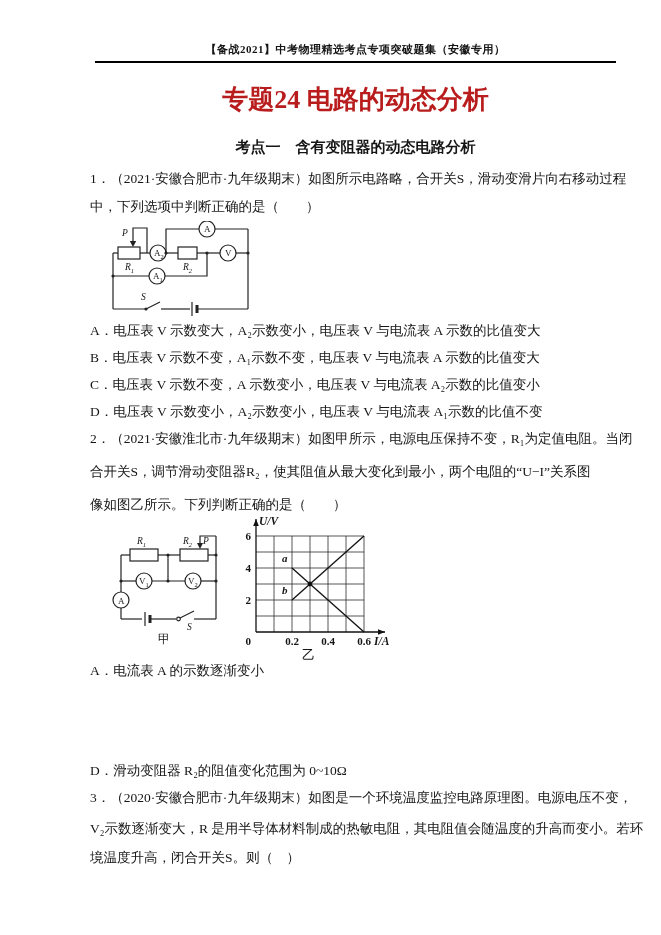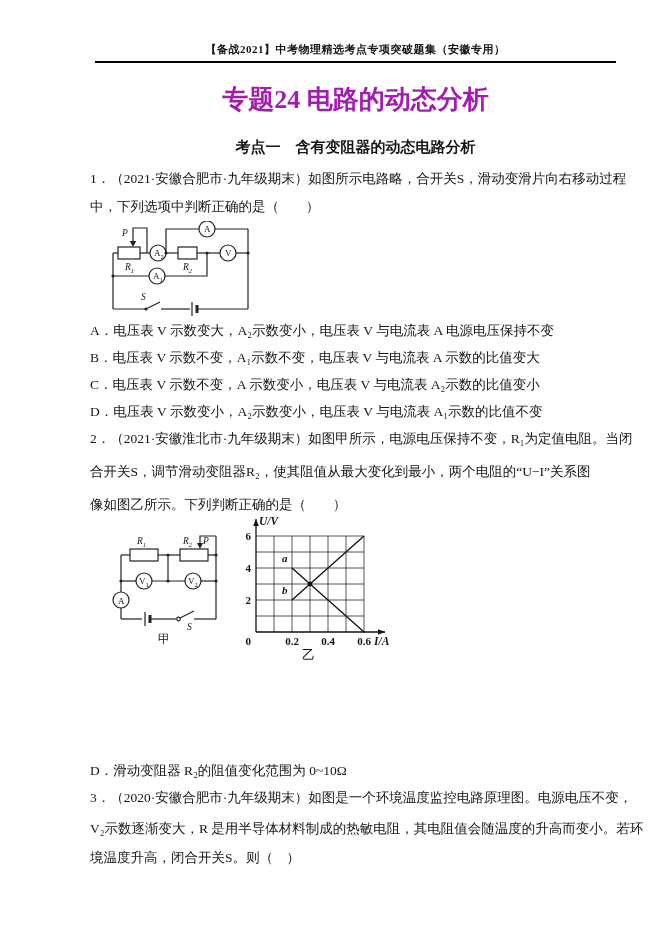--- a/index.html
+++ b/index.html
@@ -35,21 +35,21 @@
   .gdot{fill:#111;stroke:none;}
 </style>
 </head>
 <body>
 
 <div class="page">
 
   <div class="abs center-col hdr">【备战2021】中考物理精选考点专项突破题集（安徽专用）</div>
   <div class="abs rule"></div>
 
-  <div class="abs center-col doc-title" id="doc-title" style="color: #a21caf;">专题24 电路的动态分析</div>
+  <div class="abs center-col doc-title" id="doc-title" style="color: #b91c1c;">专题24 电路的动态分析</div>
   <div class="abs center-col section-h">考点一　含有变阻器的动态电路分析</div>
 
   <div class="abs bodyline" style="top:170px;">1．（2021·安徽合肥市·九年级期末）如图所示电路略，合开关S，滑动变滑片向右移动过程</div>
   <div class="abs bodyline" style="top:198px;">中，下列选项中判断正确的是（　　）</div>
 
   <svg class="abs" style="left:93px;top:221px;" width="215" height="95" viewBox="0 0 215 95">
 
     <line class="w" x1="20" y1="32" x2="25" y2="32"></line>
     <rect class="comp" x="25" y="26" width="22" height="12"></rect>
     <line class="w" x1="47" y1="32" x2="57" y2="32"></line>
@@ -90,21 +90,21 @@
     <text class="clabel" x="29" y="15">P</text>
     <text class="clabel" x="32" y="49"><tspan>R</tspan><tspan class="sub" dy="2.5">1</tspan></text>
     <text class="mlabel" x="61" y="35"><tspan>A</tspan><tspan class="sub" dy="2.5">2</tspan></text>
     <text class="clabel" x="90" y="49"><tspan>R</tspan><tspan class="sub" dy="2.5">2</tspan></text>
     <text class="mlabel" x="111" y="11">A</text>
     <text class="mlabel" x="132" y="35">V</text>
     <text class="mlabel" x="60" y="58"><tspan>A</tspan><tspan class="sub" dy="2.5">1</tspan></text>
     <text class="clabel" x="48" y="79">S</text>
   </svg>
 
-  <div class="abs bodyline" style="top:322px;">A．电压表 V 示数变大，A₂示数变小，电压表 V 与电流表 A 电源电压保持不变</div>
+  <div class="abs bodyline" style="top:322px;">A．电压表 V 示数变大，A₂示数变小，电压表 V 与电流表 A 示数的比值变大</div>
   <div class="abs bodyline" style="top:349px;">B．电压表 V 示数不变，A₁示数不变，电压表 V 与电流表 A 示数的比值变大</div>
   <div class="abs bodyline" style="top:376px;">C．电压表 V 示数不变，A 示数变小，电压表 V 与电流表 A₂示数的比值变小</div>
   <div class="abs bodyline" style="top:403px;">D．电压表 V 示数变小，A₂示数变小，电压表 V 与电流表 A₁示数的比值不变</div>
 
   <div class="abs bodyline" style="top:430px;">2．（2021·安徽淮北市·九年级期末）如图甲所示，电源电压保持不变，R₁为定值电阻。当闭</div>
   <div class="abs bodyline" style="top:463px;">合开关S，调节滑动变阻器R₂，使其阻值从最大变化到最小，两个电阻的“U−I”关系图</div>
   <div class="abs bodyline" style="top:496px;">像如图乙所示。下列判断正确的是（　　）</div>
 
   <svg class="abs" style="left:88px;top:523px;" width="152" height="140" viewBox="0 0 152 140">
     <line class="w" x1="33" y1="32" x2="42" y2="32"></line>
@@ -181,19 +181,20 @@
       <text x="27" y="13" class="axlabel">U/V</text>
       <text x="142" y="133" class="axlabel">I/A</text>
       <polyline points="60.00000000000001,56 132,120" class="series"></polyline>
       <text x="50.1" y="50.400000000000006" class="series-label">a</text>
       <polyline points="60.00000000000001,88 132,24" class="series"></polyline>
       <text x="50.1" y="82.4" class="series-label">b</text>
       <circle cx="78" cy="72" r="2.4" class="gdot"></circle>
       <text x="70" y="147" class="gcaption">乙</text>
     </svg>
 
+  <div class="abs bodyline" style="top:662px;">A．电流表 A 的示数逐渐变小</div>
   <div class="abs bodyline" style="top:762px;">D．滑动变阻器 R₂的阻值变化范围为 0~10Ω</div>
 
   <div class="abs bodyline" style="top:789px;">3．（2020·安徽合肥市·九年级期末）如图是一个环境温度监控电路原理图。电源电压不变，</div>
   <div class="abs bodyline" style="top:820px;">V₂示数逐渐变大，R 是用半导体材料制成的热敏电阻，其电阻值会随温度的升高而变小。若环</div>
   <div class="abs bodyline" style="top:849px;text-align:center;">境温度升高，闭合开关S。则（　）</div>
 
 </div>
 
 </body></html>

